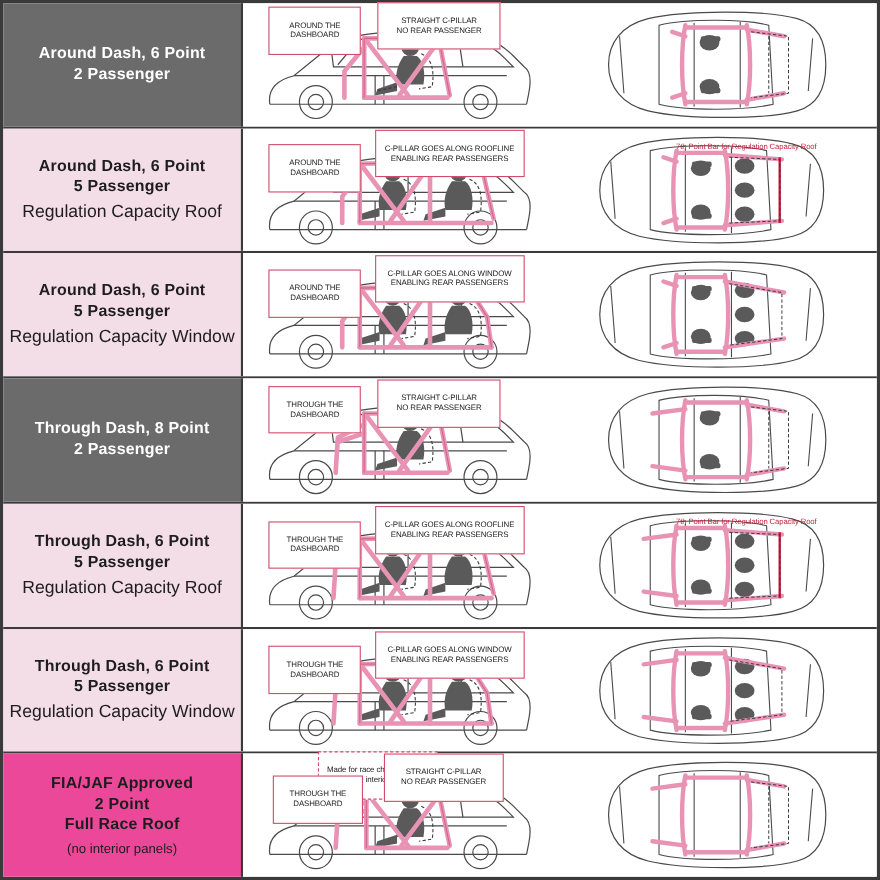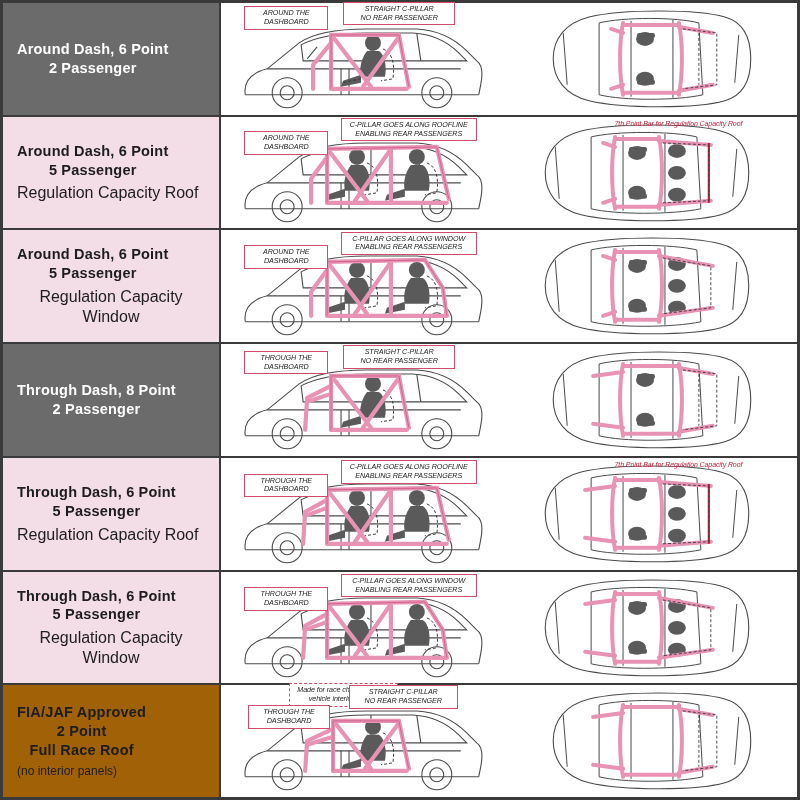--- a/index.html
+++ b/index.html
@@ -29,36 +29,36 @@
     min-height: 0;
   }
   .row:last-child { border-bottom: none; }
 
   .label-cell {
     width: 218px;
     flex: 0 0 218px;
     border-right: 2px solid #3a3a3a;
     display: flex;
     flex-direction: column;
-    align-items: flex-start;
+    align-items: center;
     justify-content: center;
     text-align: center;
-    padding: 2px 14px;
+    padding: 2px 4px;
     box-sizing: border-box;
   }
   .label-cell.dark {
     background: #6b6b6b;
     color: #ffffff;
   }
   .label-cell.pink {
     background: #f3dde6;
     color: #1d1d1d;
   }
   .label-cell.white {
-    background: #a16207;
+    background: #ec4899;
     color: #1d1d1d;
   }
   .lbl-main {
     font-size: 14.5px;
     font-weight: bold;
     line-height: 1.3;
     letter-spacing: 0.2px;
   }
   .lbl-sub {
     font-size: 16px;
@@ -87,27 +87,26 @@
   svg { display: block; width: 100%; height: 100%; }
 
   
   .callout {
     position: absolute;
     border: 1.2px solid #d14b6a;
     background: #ffffff;
     color: #1d1d1d;
     font-size: 7.2px;
     line-height: 1.22;
-    padding: 2px 3px;
+    padding: 12px 3px;
     text-align: center;
     box-sizing: border-box;
     letter-spacing: -0.1px;
     white-space: pre-line;
     z-index: 4;
-    font-style: italic;
   }
   .callout.dashed {
     border-style: dashed;
   }
   .callout.red-text {
     color: #c01f3a;
     border-color: #c01f3a;
     font-size: 7px;
   }
 </style>

